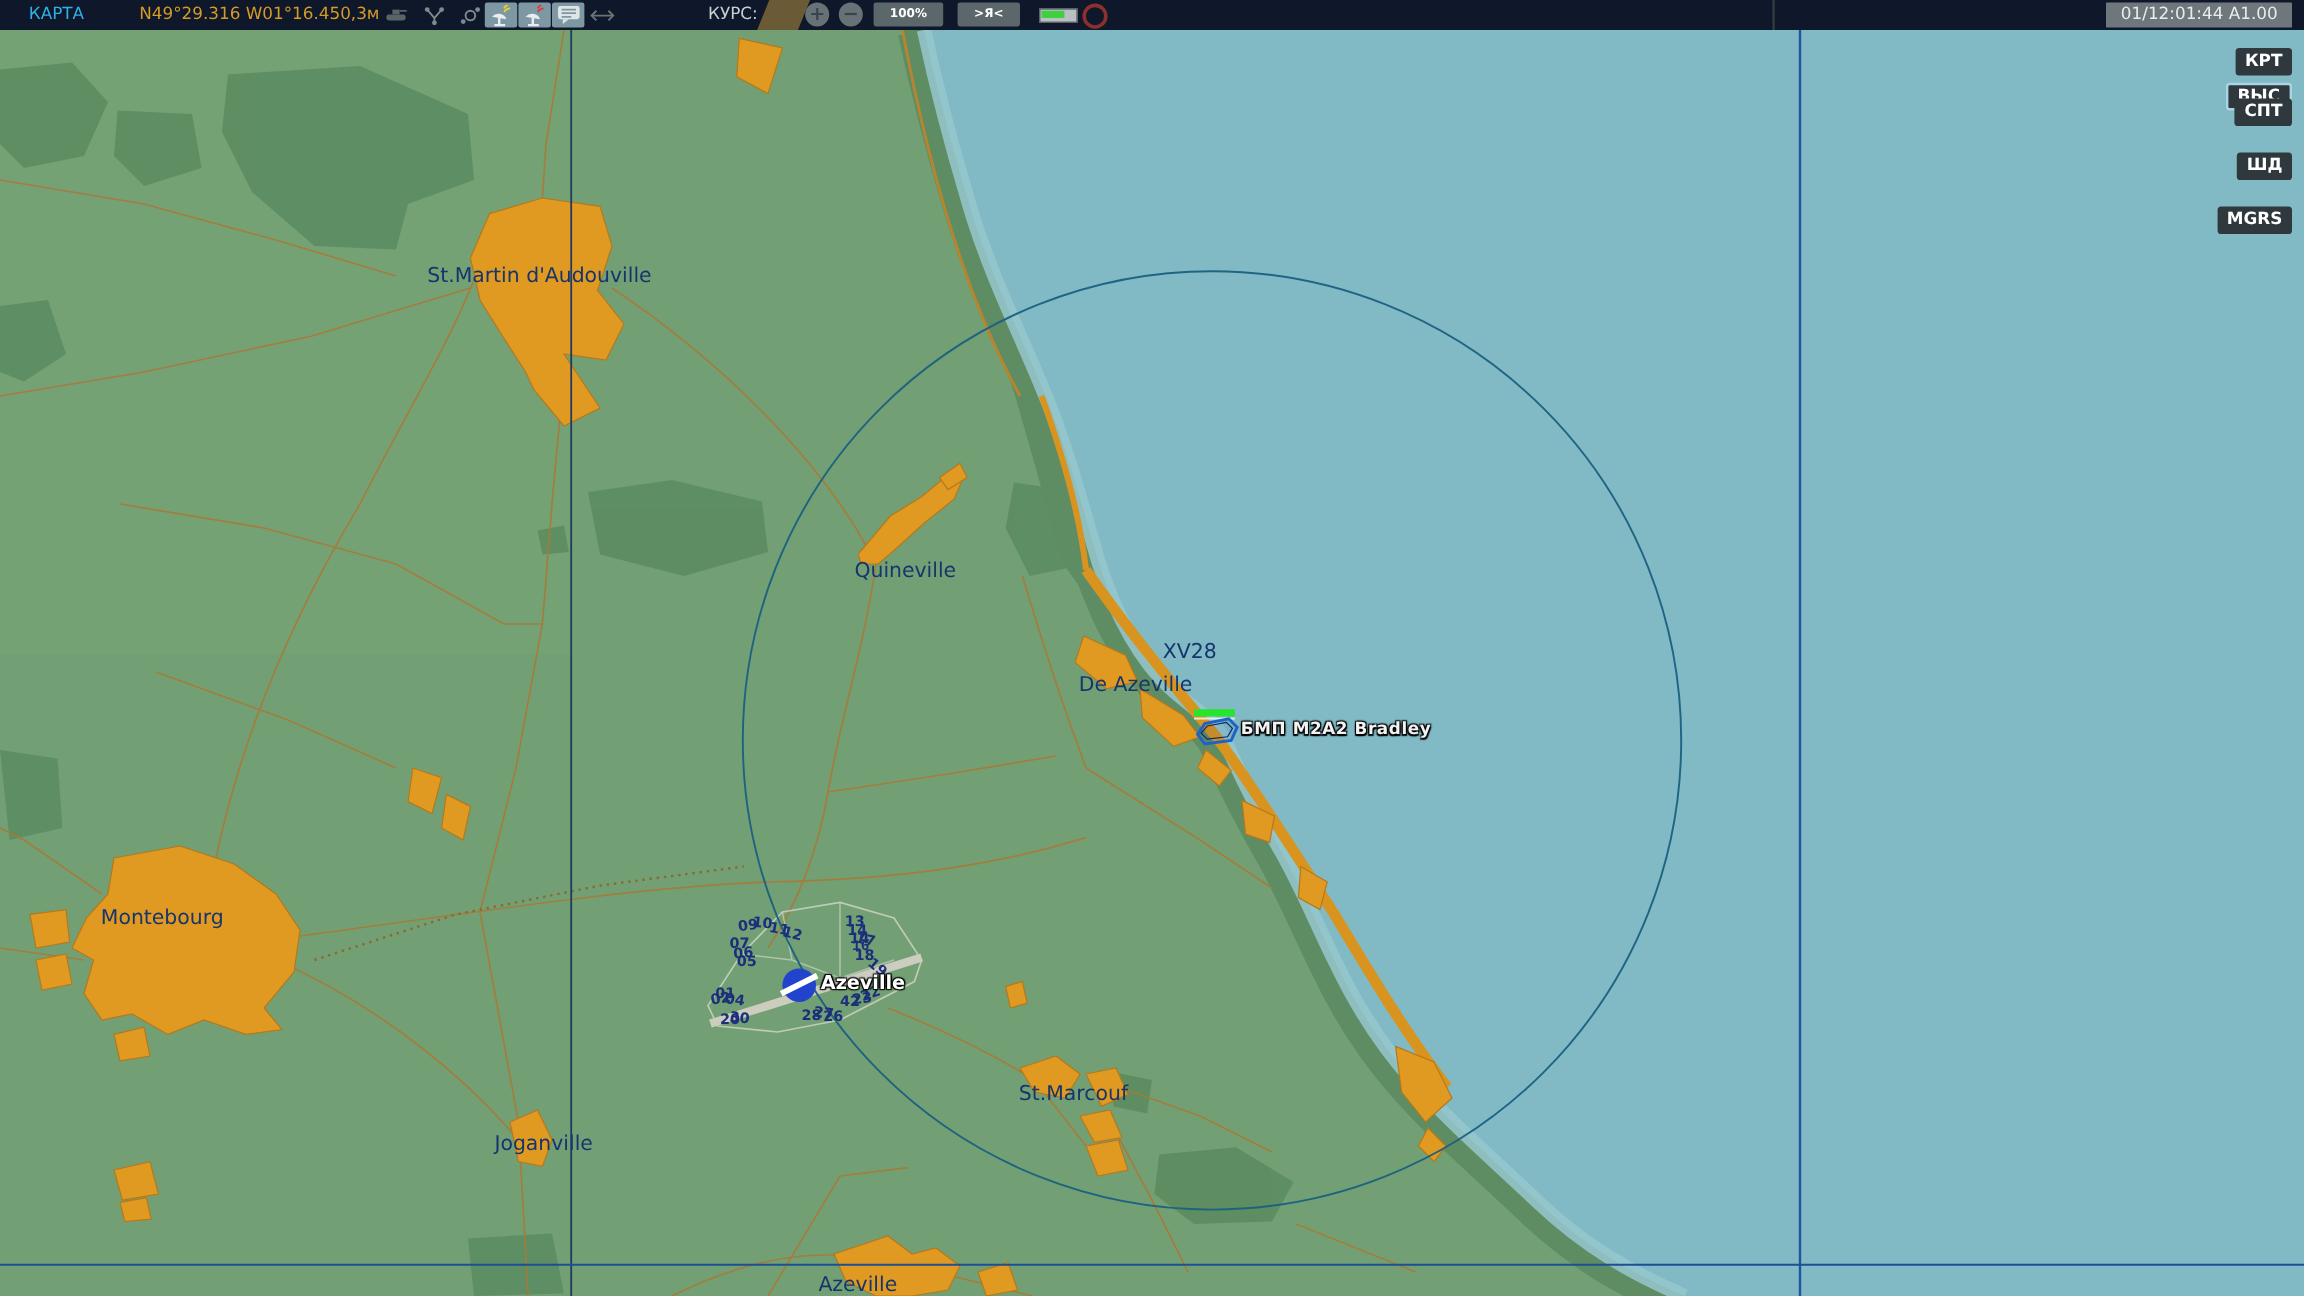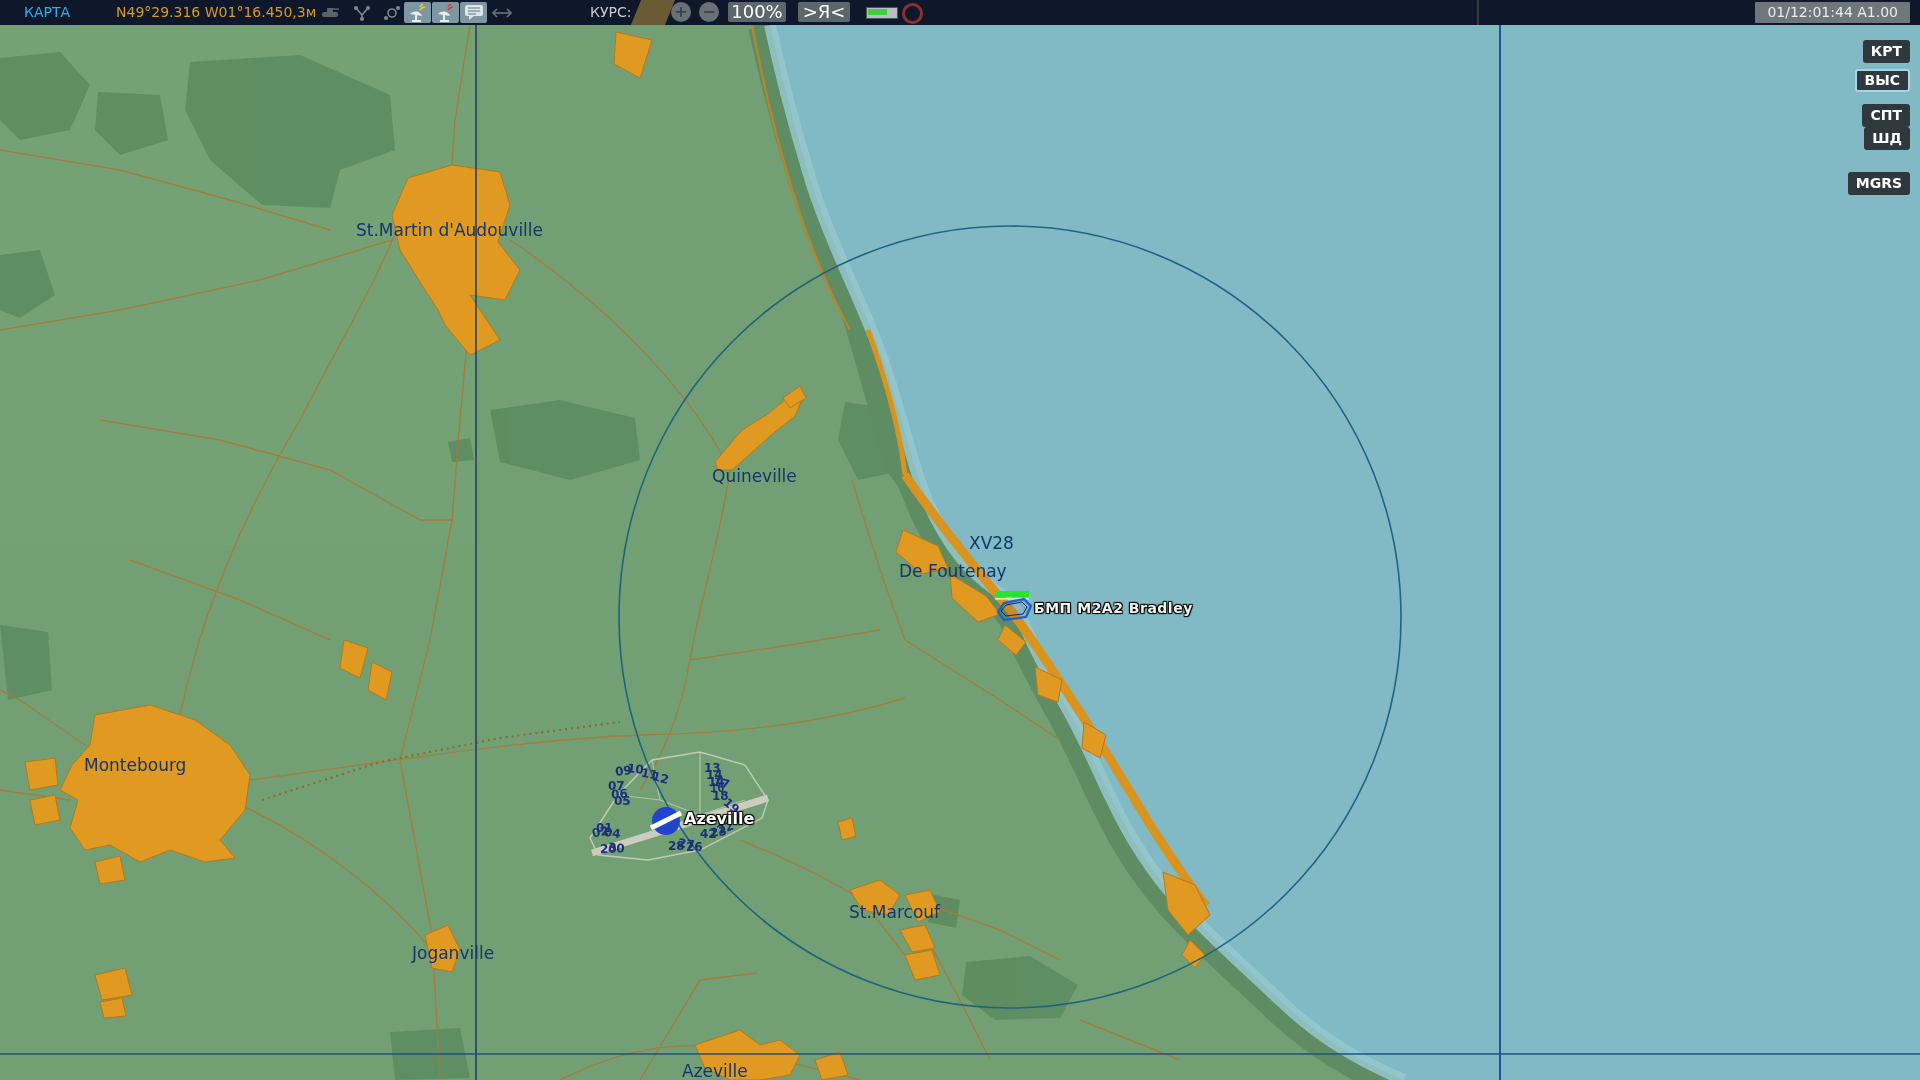--- a/index.html
+++ b/index.html
@@ -10,22 +10,22 @@
   #topbar .gap{position:absolute;left:636px;top:0;width:34px;height:25px;background:#6a5a35;transform:skewX(-22deg);}
   .tb-text{position:absolute;top:4px;font-size:14px;line-height:17px;white-space:nowrap;}
   #maplabel{left:24px;color:#2fb1e8;}
   #coords{left:116px;color:#d59a27;}
   #courselabel{left:590px;color:#c9cfd2;}
   .icon-tile{position:absolute;top:2px;width:27px;height:21px;border-radius:2px;display:flex;align-items:center;justify-content:center;}
   .icon-tile.active{background:#7e98a3;}
   .icon-tile.inactive{background:#39434700;}
   .roundbtn{position:absolute;top:2px;width:20px;height:20px;border-radius:50%;background:#68727​6;background:#687276;
     color:#39434c;font-weight:bold;font-size:16px;line-height:19px;text-align:center;}
-  .boxbtn{position:absolute;top:2px;height:20px;background:#5c676b;color:#fff;font-weight:normal;
-    font-size:18px;line-height:20px;text-align:center;border-radius:2px;}
+  .boxbtn{position:absolute;top:2px;height:20px;background:#5c676b;color:#fff;font-weight:bold;
+    font-size:10px;line-height:20px;text-align:center;border-radius:2px;}
   #healthind{position:absolute;left:866px;top:7px;width:30px;height:10px;background:#b9c0c3;border:1px solid #4a545a;}
   #healthind .fill{position:absolute;left:1px;top:1px;width:19px;height:6px;background:#3fd03f;}
   #redring{position:absolute;left:902px;top:3px;width:15px;height:15px;border:3px solid #8c2f2f;border-radius:50%;}
   #timestamp{position:absolute;right:10px;top:2px;height:21px;padding:0 12px;background:#6e787c;
     color:#e8ecee;font-size:14px;line-height:21px;border-radius:1px;}
   #tb-sep{position:absolute;left:1477px;top:0;width:2px;height:25px;background:#333b3f;}
   
   .side-btn{position:absolute;right:10px;height:23px;min-width:44px;padding:0 8px;background:#2f383c;
     color:#fff;font-weight:bold;font-size:14px;line-height:23px;text-align:center;border-radius:3px;
     box-sizing:border-box;z-index:40;}
@@ -156,21 +156,21 @@
       <rect x="995" y="598" width="34" height="1.6" fill="#e9f4e9" opacity="0.9"></rect>
       <polygon points="998,612 1004,603 1024,599 1031,606 1026,617 1004,620" fill="rgba(30,80,170,0.10)" stroke="#1e62c8" stroke-width="2.4"></polygon>
       <polygon points="1001,611 1006,605 1022,602 1027,607 1023,614 1006,616" fill="none" stroke="#0a2a66" stroke-width="1"></polygon>
     </g>
   </svg>
 
   <div id="labels">
       <div class="map-label navy" style="left: 356px; top: 220px;">St.Martin d'Audouville</div>
       <div class="map-label navy" style="left: 712px; top: 466px;">Quineville</div>
       <div class="map-label navy" style="left: 969px; top: 533px;">XV28</div>
-      <div class="map-label navy" style="left: 899px; top: 561px;">De Foutenay</div>
+      <div class="map-label navy" style="left: 899px; top: 561px;">De Azeville</div>
       <div class="map-label navy" style="left: 84px; top: 755px;">Montebourg</div>
       <div class="map-label navy" style="left: 412px; top: 943px;">Joganville</div>
       <div class="map-label navy" style="left: 849px; top: 902px;">St.Marcouf</div>
       <div class="map-label navy" style="left: 682px; top: 1061px;">Azeville</div>
       <div class="map-label af" style="left: 684px; top: 809px;">Azeville</div>
       <div class="map-label unit" style="left: 1034px; top: 600px;">БМП M2A2 Bradley</div>
     </div>
 
   <div id="rwnums">
       <span class="rwnum" style="left: 615px; top: 764px; transform: rotate(-8deg);">09</span>
@@ -260,18 +260,18 @@
     <span id="healthind">
         <span class="fill"></span>
       </span>
     <span id="redring"></span>
     <span id="timestamp">01/12:01:44 A1.00</span>
   </div>
 
   <div id="sidebtns">
       <div class="side-btn" style="top: 40px;">КРТ</div>
       <div class="side-btn active" style="top: 69px;">ВЫС</div>
-      <div class="side-btn" style="top: 104px;">СПТ</div>
+      <div class="side-btn" style="top: 82px;">СПТ</div>
       <div class="side-btn" style="top: 127px;">ШД</div>
       <div class="side-btn" style="top: 156px; margin-top: 16px;">MGRS</div>
     </div>
 
 </div>
 
 </body></html>

